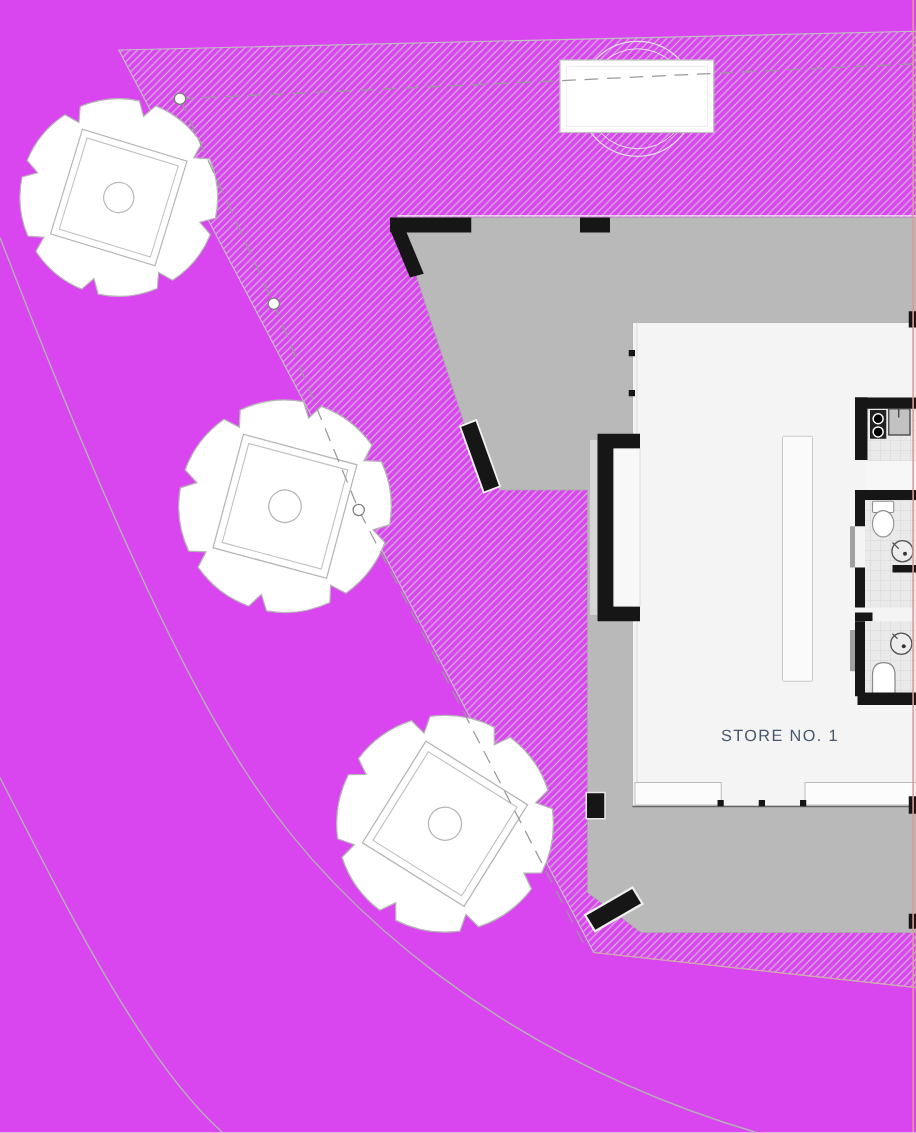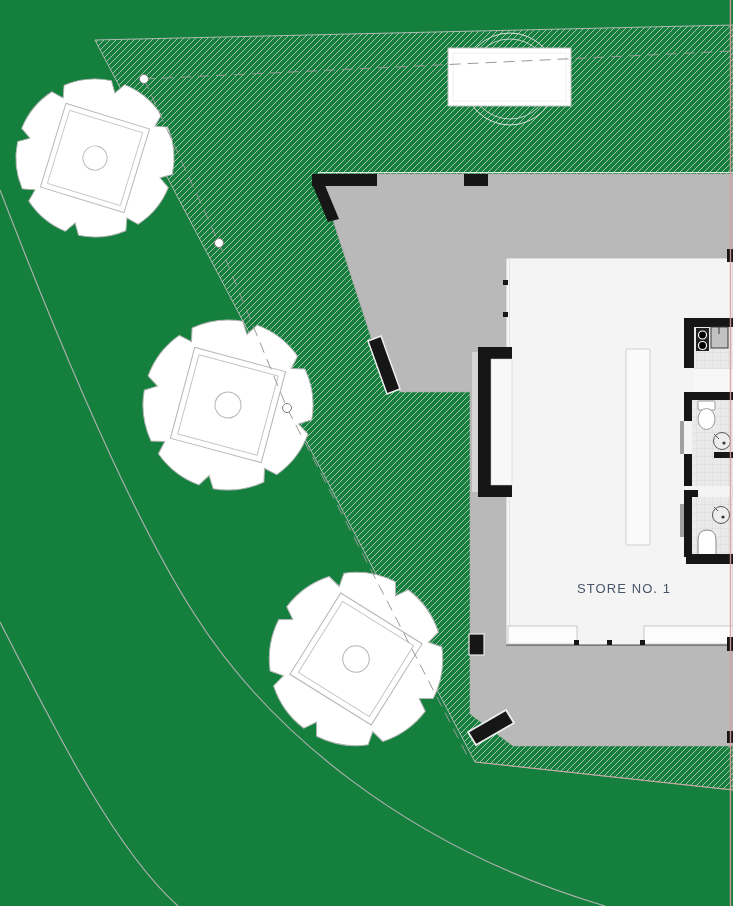--- a/index.html
+++ b/index.html
@@ -1,16 +1,16 @@
 <!DOCTYPE html>
 <html><head>
 <meta charset="utf-8">
 <style>
   html,body{margin:0;padding:0;background:#fff;}
-  #plan-wrap{position:relative;width:733px;height:906px;background:#15803d;overflow:hidden;
+  #plan-wrap{position:relative;width:733px;height:906px;background:#d946ef;overflow:hidden;
              font-family:"Liberation Sans", sans-serif;}
   svg{display:block;}
   text.store-label{font-family:"Liberation Sans", sans-serif;font-size:13px;letter-spacing:1.1px;}
 </style>
 </head>
 <body>
 
 <div id="plan-wrap">
 <svg width="733" height="906" viewBox="0 0 733 906">
   <defs>

